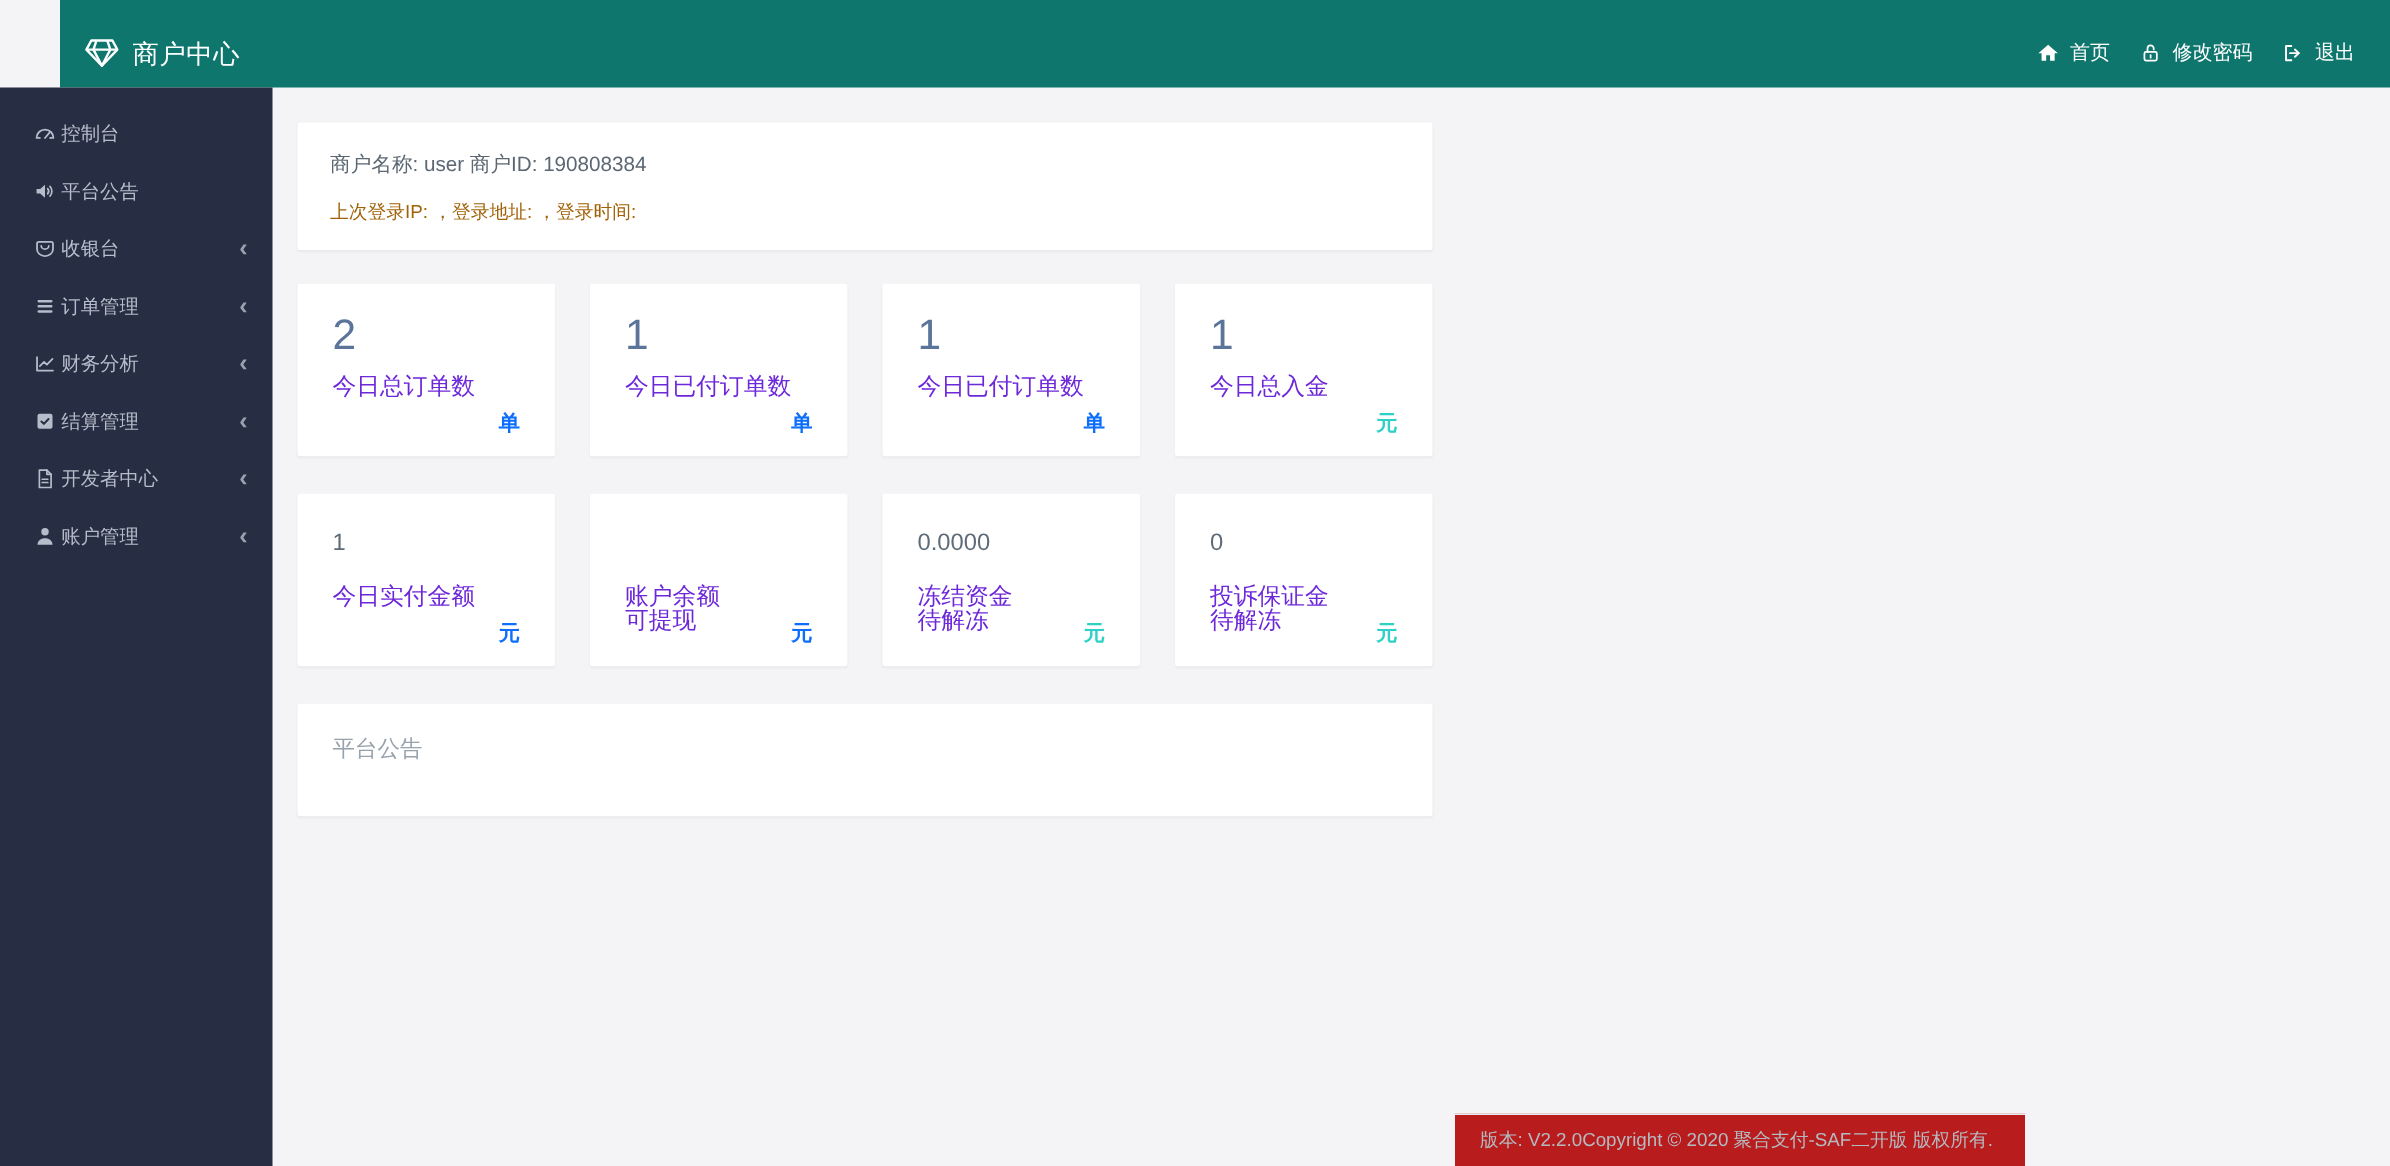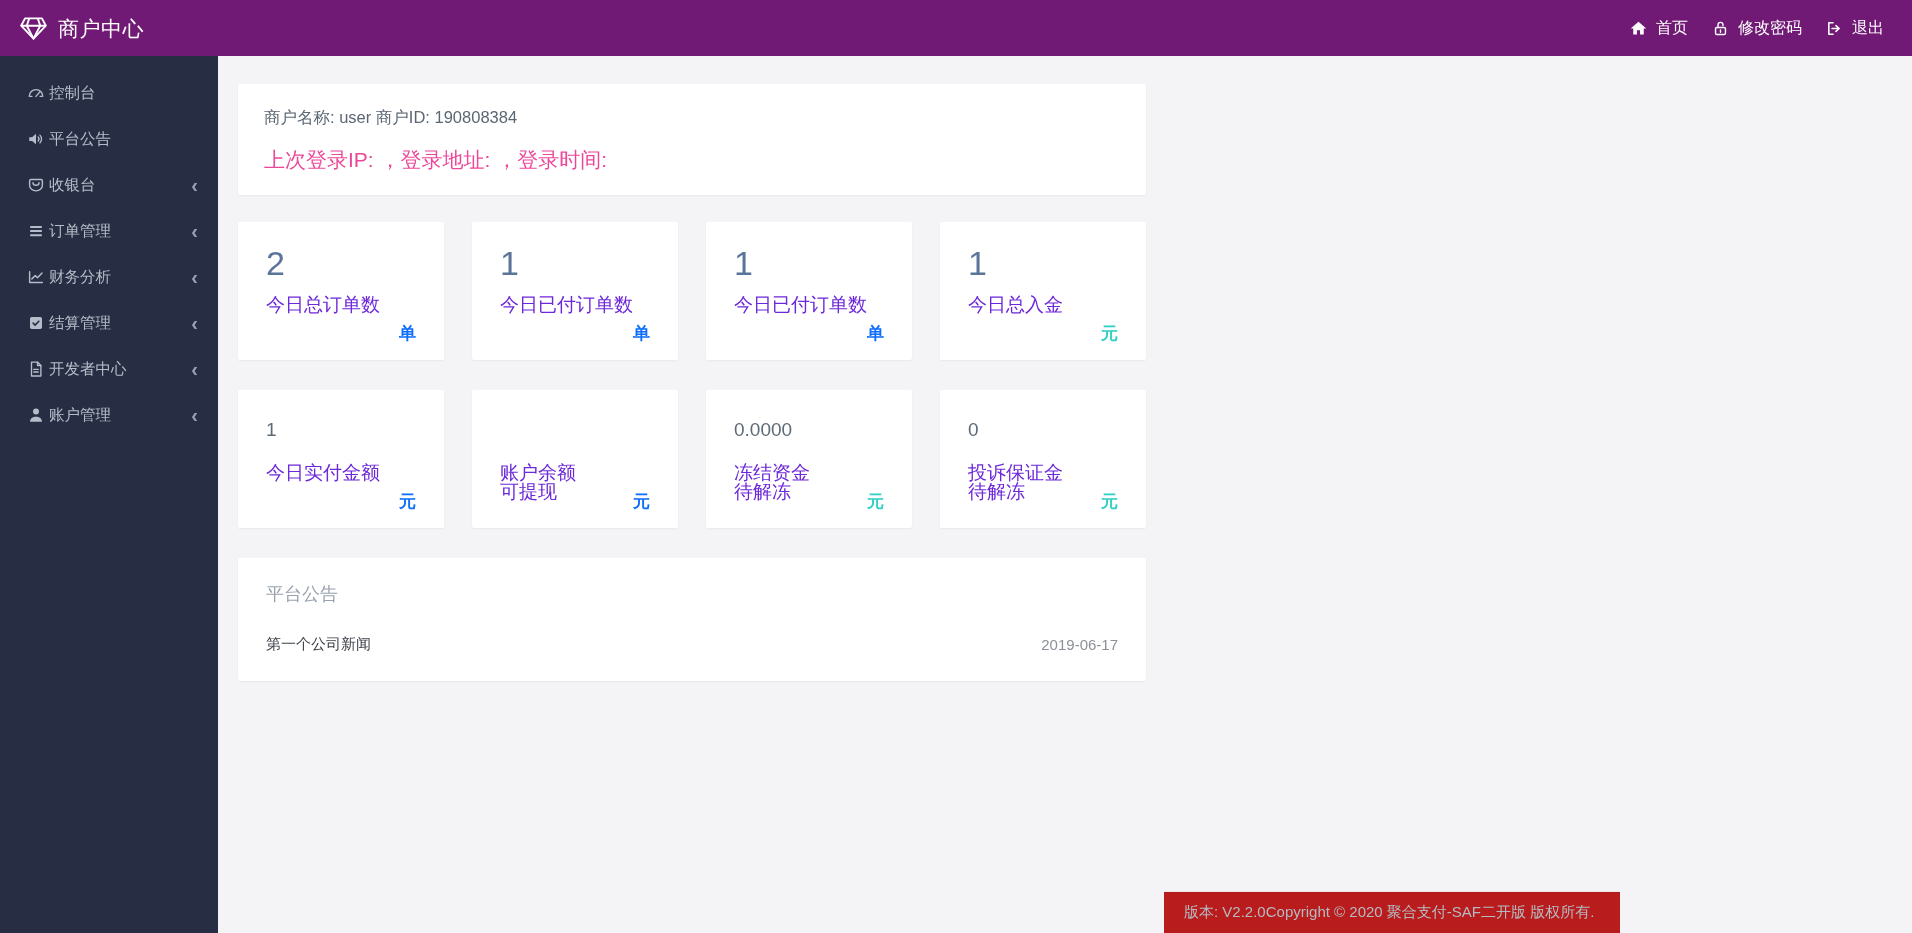--- a/index.html
+++ b/index.html
@@ -1,20 +1,20 @@
 <!DOCTYPE html>
 <html><head>
 <meta charset="utf-8">
 <style>
   html,body{margin:0;padding:0;overflow:hidden;}
   body{font-family:"Liberation Sans","DejaVu Sans",sans-serif;}
   .app{width:1912px;height:933px;display:flex;flex-direction:column;background:#f4f4f6;}
 
   
-  .header{height:55px;flex:none;background:#701a75;display:flex;align-items:center;justify-content:space-between;padding:1px 28px 0 20px;color:#fff;}
+  .header{height:55px;flex:none;background:#0f766e;display:flex;align-items:center;justify-content:space-between;padding:15px 28px 0 20px;color:#fff;margin-left:48px;}
   .brand{display:flex;align-items:center;gap:11px;font-size:21px;letter-spacing:.5px;cursor:pointer;}
   .brand svg{display:block;}
   .topnav{display:flex;align-items:center;gap:24px;}
   .topnav-item{display:flex;align-items:center;gap:9px;font-size:16px;color:#fff;cursor:pointer;}
   .topnav-item svg{display:block;}
 
   
   .bodywrap{flex:1;display:flex;min-height:0;}
   .sidebar{width:218px;flex:none;background:#272d42;padding-top:14px;}
   .side-item{height:46px;display:flex;align-items:center;gap:4px;padding:0 20px 0 27px;color:#b6bdca;font-size:15.5px;cursor:pointer;}
@@ -22,21 +22,21 @@
   .chev{margin-left:auto;font-size:20px;line-height:1;color:#9aa1b1;font-weight:700;}
 
   .main{flex:1;display:flex;min-width:0;}
   .content{padding:28px 18px 0 20px;}
 
   .card{background:#fff;border-radius:2px;box-shadow:0 1px 2px rgba(0,0,0,.05);}
 
   
   .info-card{padding:23px 26px 21px;margin-bottom:27px;}
   .info-line1{font-size:16.5px;color:#5b6773;margin-bottom:17px;}
-  .info-line2{font-size:21px;color:#ec4899;}
+  .info-line2{font-size:15px;color:#a16207;}
 
   
   .stat-grid{display:grid;grid-template-columns:repeat(4,1fr);gap:26px 28px;margin-bottom:30px;}
   .stat-card{min-height:138px;box-sizing:border-box;padding:20px 28px 15px;display:flex;flex-direction:column;}
   .stat-value{font-size:34px;color:#5b7499;line-height:1.25;}
   .stat-card.small .stat-value{font-size:19px;color:#5e6b77;margin-top:8px;}
   .stat-bottom{margin-top:auto;display:flex;justify-content:space-between;min-height:50px;}
   .stat-labels{font-size:19px;color:#6d28d9;line-height:19px;align-self:flex-start;}
   .stat-unit{font-size:17px;font-weight:700;align-self:flex-end;}
   .u-blue{color:#0d6efd;}
@@ -277,24 +277,20 @@
                 <span style="display:block">投诉保证金</span>
                 <span style="display:block">待解冻</span>
               </div>
               <span class="stat-unit u-teal">元</span>
             </div>
           </div>
         </div>
 
         <section class="card ann-card">
           <div class="ann-title">平台公告</div>
-          <div class="ann-row">
-            <span class="ann-name">第一个公司新闻</span>
-            <span class="ann-date">2019-06-17</span>
-          </div>
         </section>
 
       </div>
 
       <footer class="footer">
         <span>版本: V2.2.0</span>
         <span>Copyright © 2020 聚合支付-SAF二开版 版权所有.</span>
       </footer>
     </main>
   </div>

